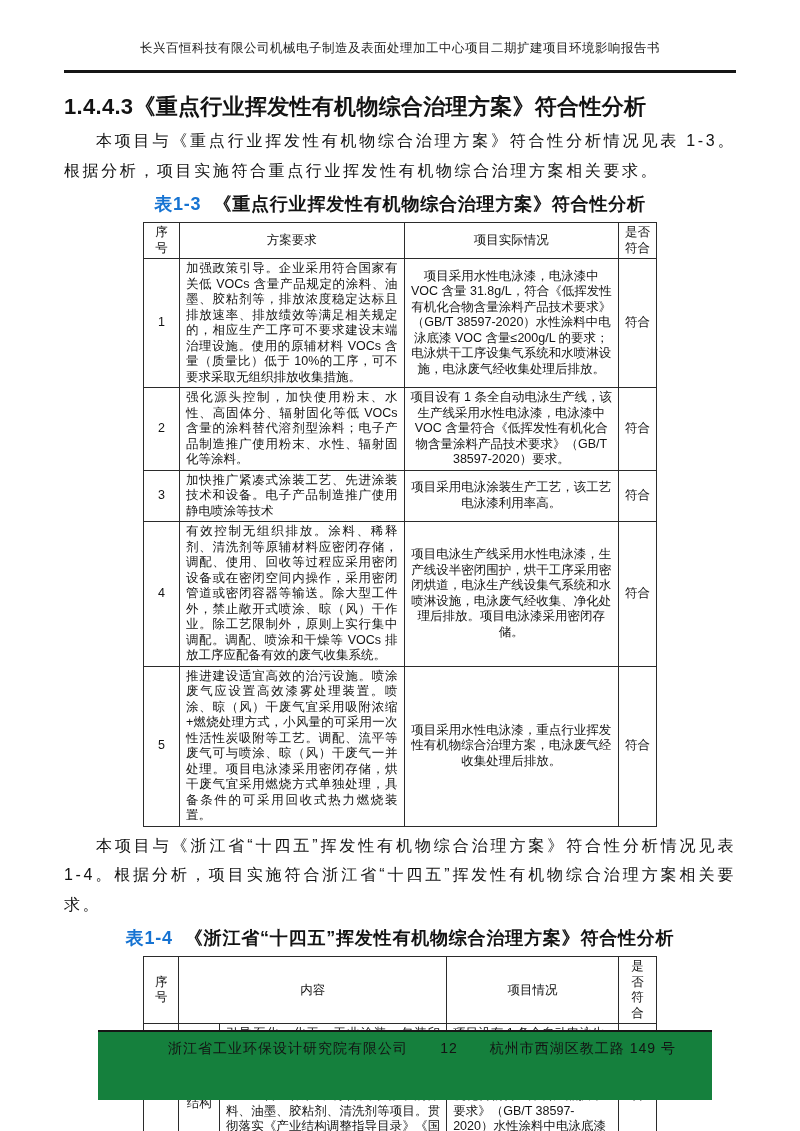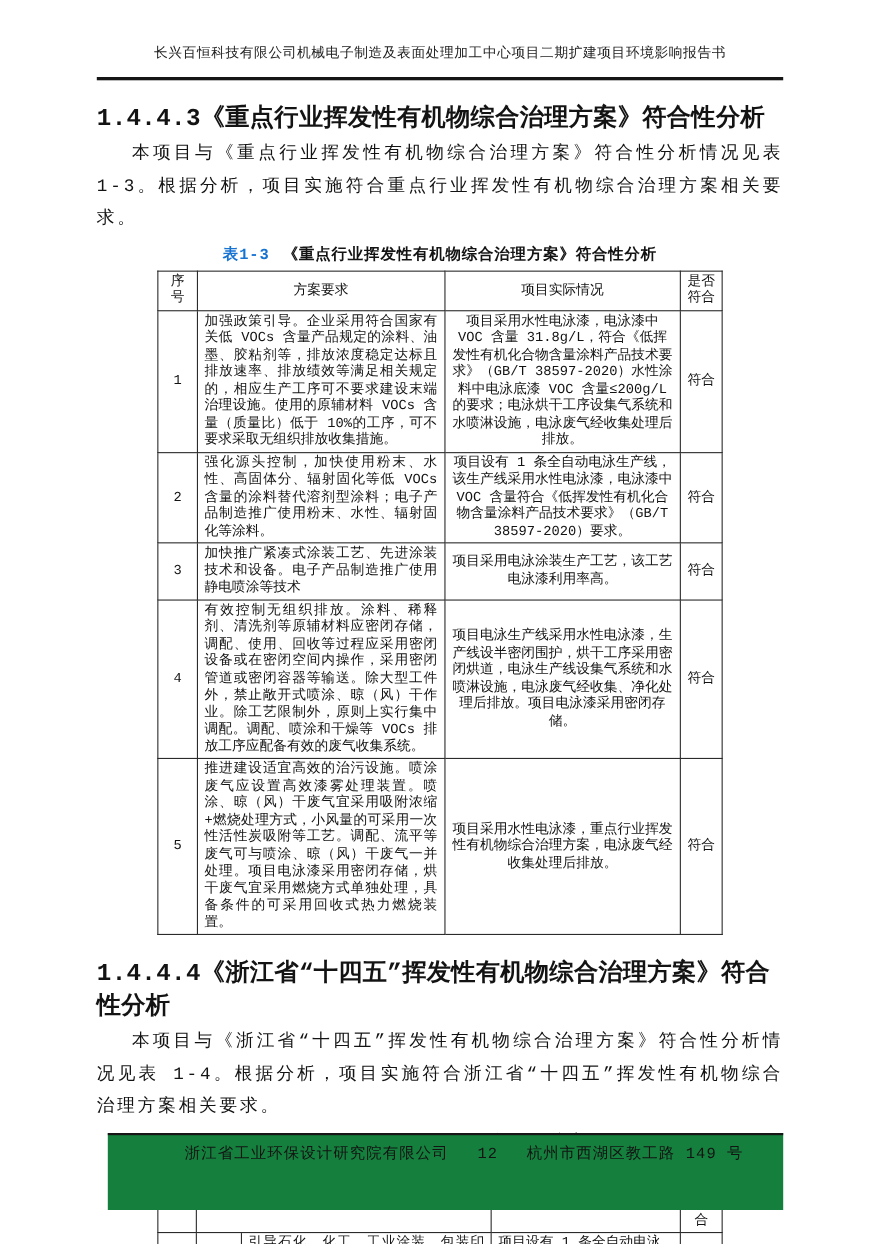--- a/index.html
+++ b/index.html
@@ -1,30 +1,30 @@
 <!DOCTYPE html>
 <html><head>
 <meta charset="utf-8">
 <style>
   html,body{margin:0;padding:0;background:#ffffff;}
   .page{
     width:800px;height:1131px;box-sizing:border-box;
-    padding:40px 88px 0;background:#ffffff;position:relative;overflow:hidden;
-    font-family:Liberation Mono, monospace;color:#131313;
+    padding:40px 64px 0;background:#ffffff;position:relative;overflow:hidden;
+    font-family:Liberation Sans, sans-serif;color:#131313;
   }
   .doc-header{
     text-align:center;font-size:12.5px;color:#222;letter-spacing:.5px;
     padding-bottom:13px;border-bottom:3px solid #161616;
   }
   .sec-heading{font-weight:bold;font-size:22px;margin:19px 0 4px;letter-spacing:.3px;}
   .para{
     font-size:16px;line-height:1.85;text-align:justify;text-indent:2em;
     letter-spacing:2.6px;margin:4px 0 6px;
   }
-  .tcaption{text-align:center;font-weight:bold;font-size:14px;margin:7px 0 6px;letter-spacing:.8px;}
+  .tcaption{text-align:center;font-weight:bold;font-size:18px;margin:7px 0 6px;letter-spacing:.8px;}
   .tlabel{color:#1673d2;margin-right:12px;}
   table.doc-table{
     width:514px;margin:0 auto;border-collapse:collapse;table-layout:fixed;
     font-size:12.5px;line-height:1.24;border:1.5px solid #2b2b2b;
   }
   .doc-table th,.doc-table td{
     border:1px solid #2b2b2b;padding:2px 6px;vertical-align:middle;font-weight:normal;
   }
   .doc-table th{text-align:center;}
   .c-center{text-align:center;}
@@ -97,21 +97,20 @@
     </tr>
     <tr>
       <td class="c-center">5</td>
       <td class="c-just">推进建设适宜高效的治污设施。喷涂废气应设置高效漆雾处理装置。喷涂、晾（风）干废气宜采用吸附浓缩+燃烧处理方式，小风量的可采用一次性活性炭吸附等工艺。调配、流平等废气可与喷涂、晾（风）干废气一并处理。项目电泳漆采用密闭存储，烘干废气宜采用燃烧方式单独处理，具备条件的可采用回收式热力燃烧装置。</td>
       <td class="c-center">项目采用水性电泳漆，重点行业挥发性有机物综合治理方案，电泳废气经收集处理后排放。</td>
       <td class="c-center">符合</td>
     </tr>
   </tbody>
     </table>
 
-  <div class="sec-heading">1.4.4.4《浙江省“十四五”挥发性有机物综合治理方案》符合性分析</div>
   <p class="para">本项目与《浙江省“十四五”挥发性有机物综合治理方案》符合性分析情况见表 1-4。根据分析，项目实施符合浙江省“十四五”挥发性有机物综合治理方案相关要求。</p>
 
   <div class="tcaption">
     <span class="tlabel">表1-4</span><span>《浙江省“十四五”挥发性有机物综合治理方案》符合性分析</span>
   </div>
 
   <table class="doc-table t14">
     <colgroup>
         <col class="c1">
         <col class="c2">

